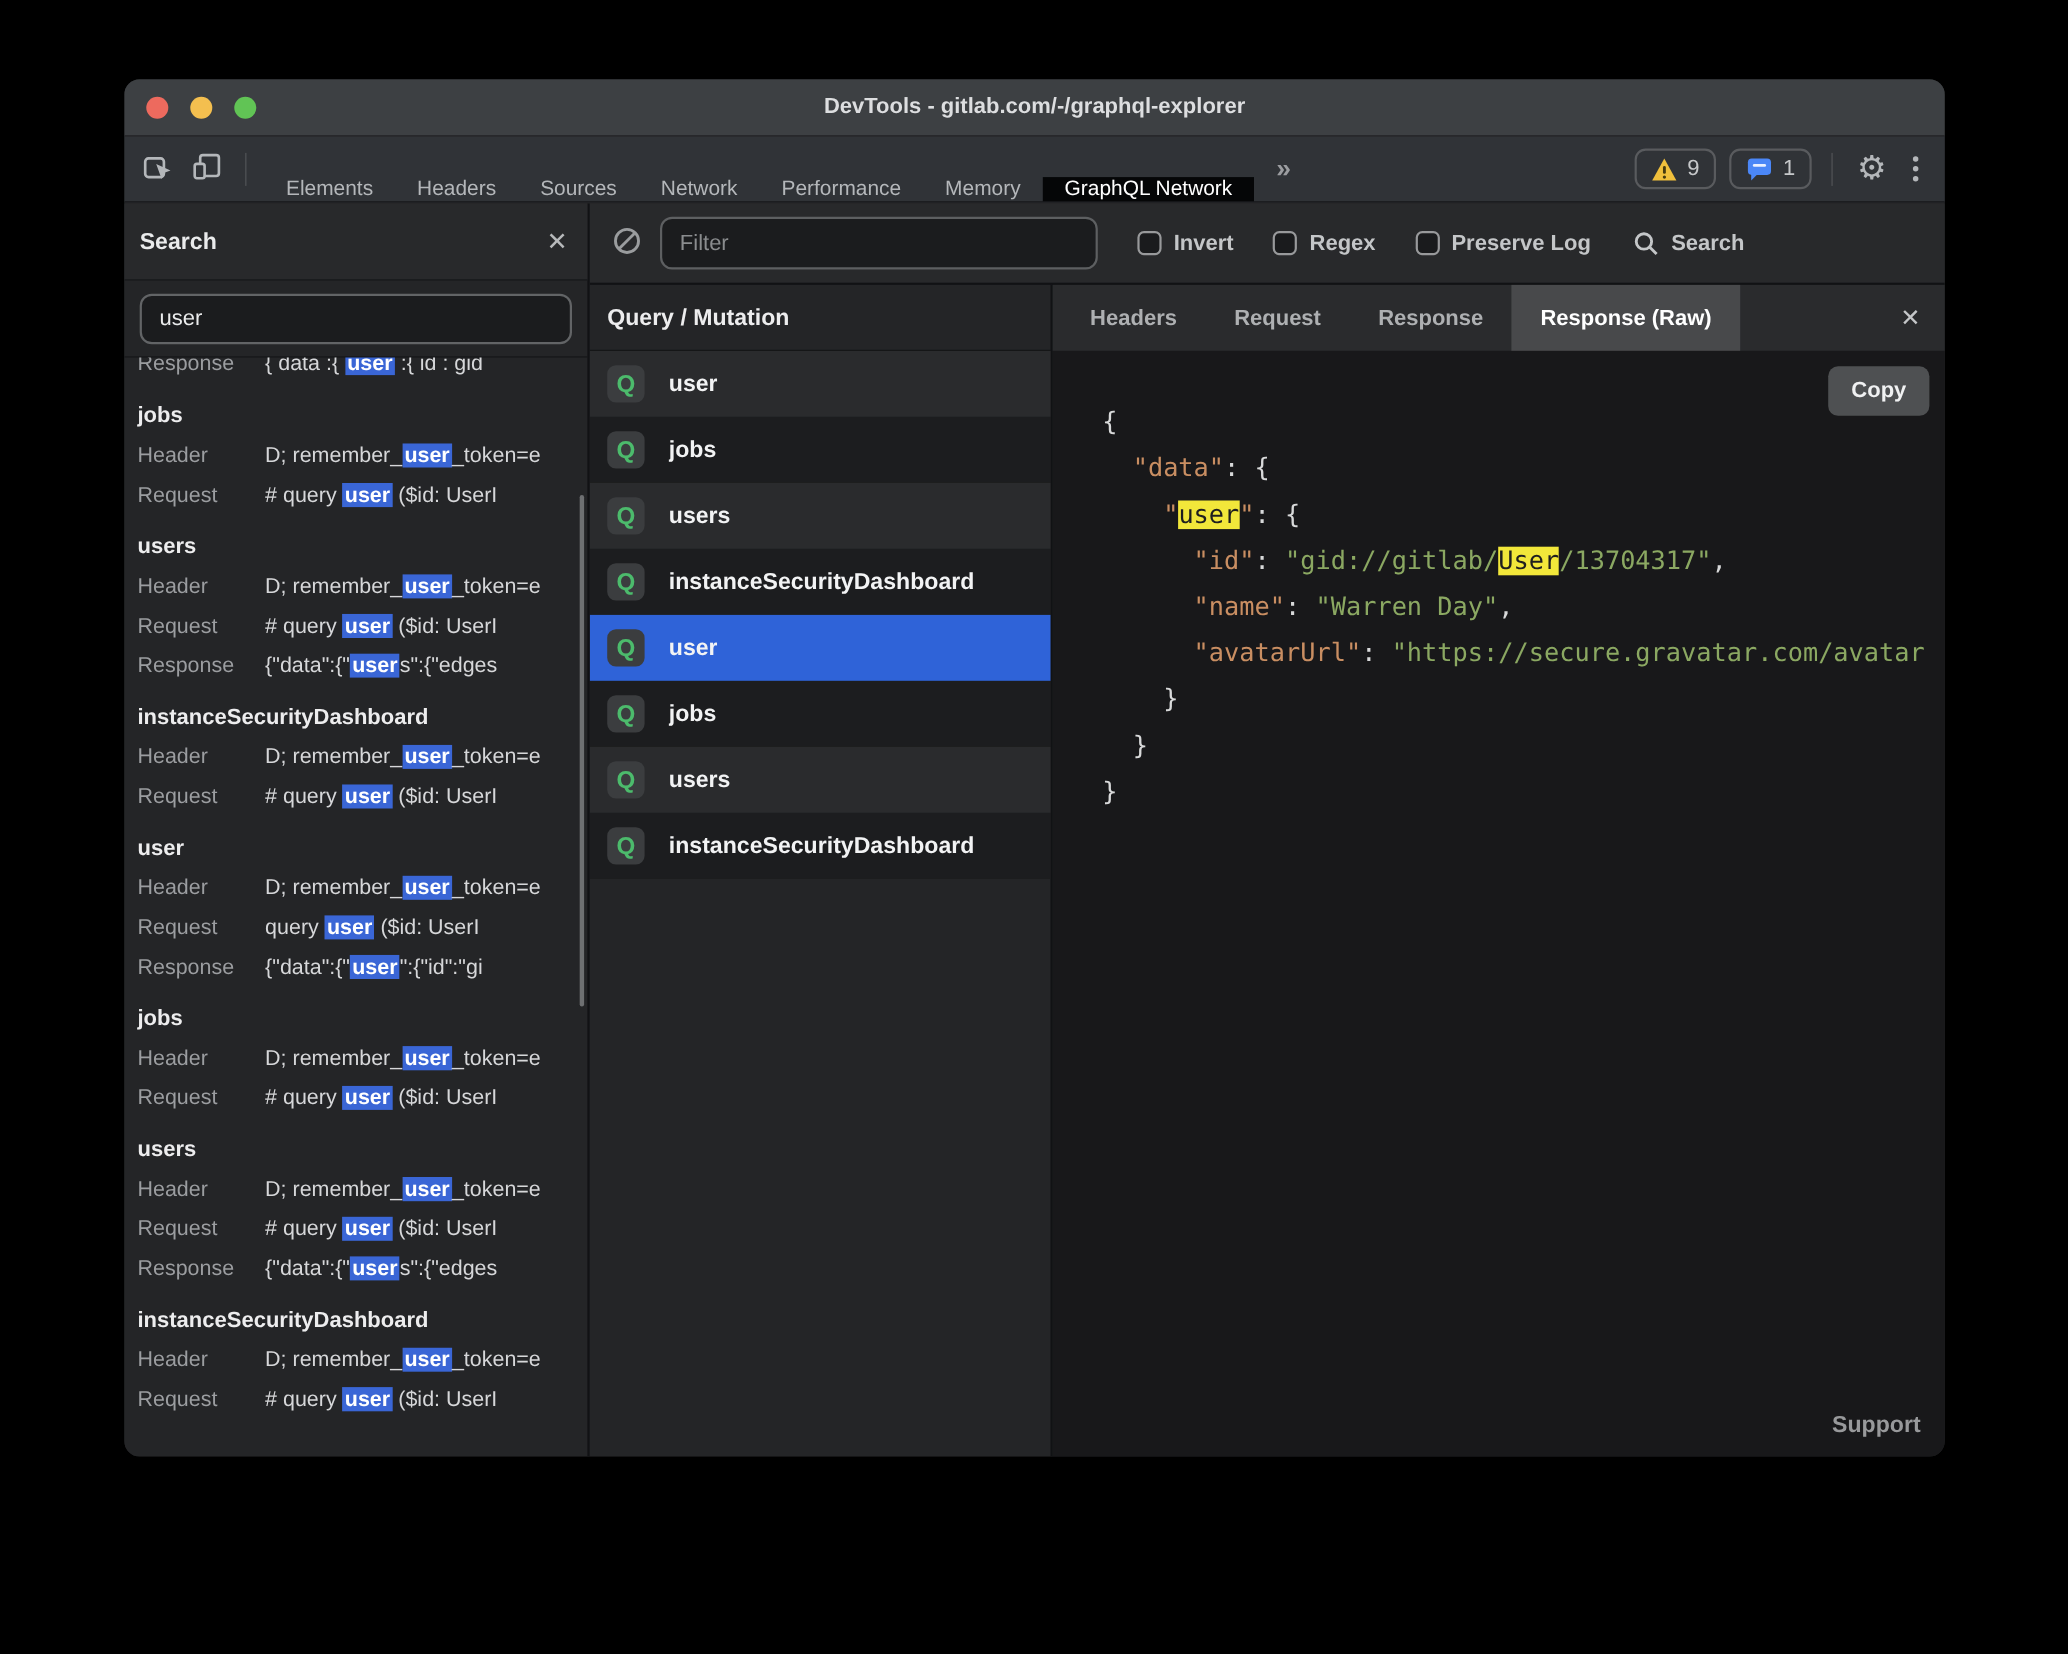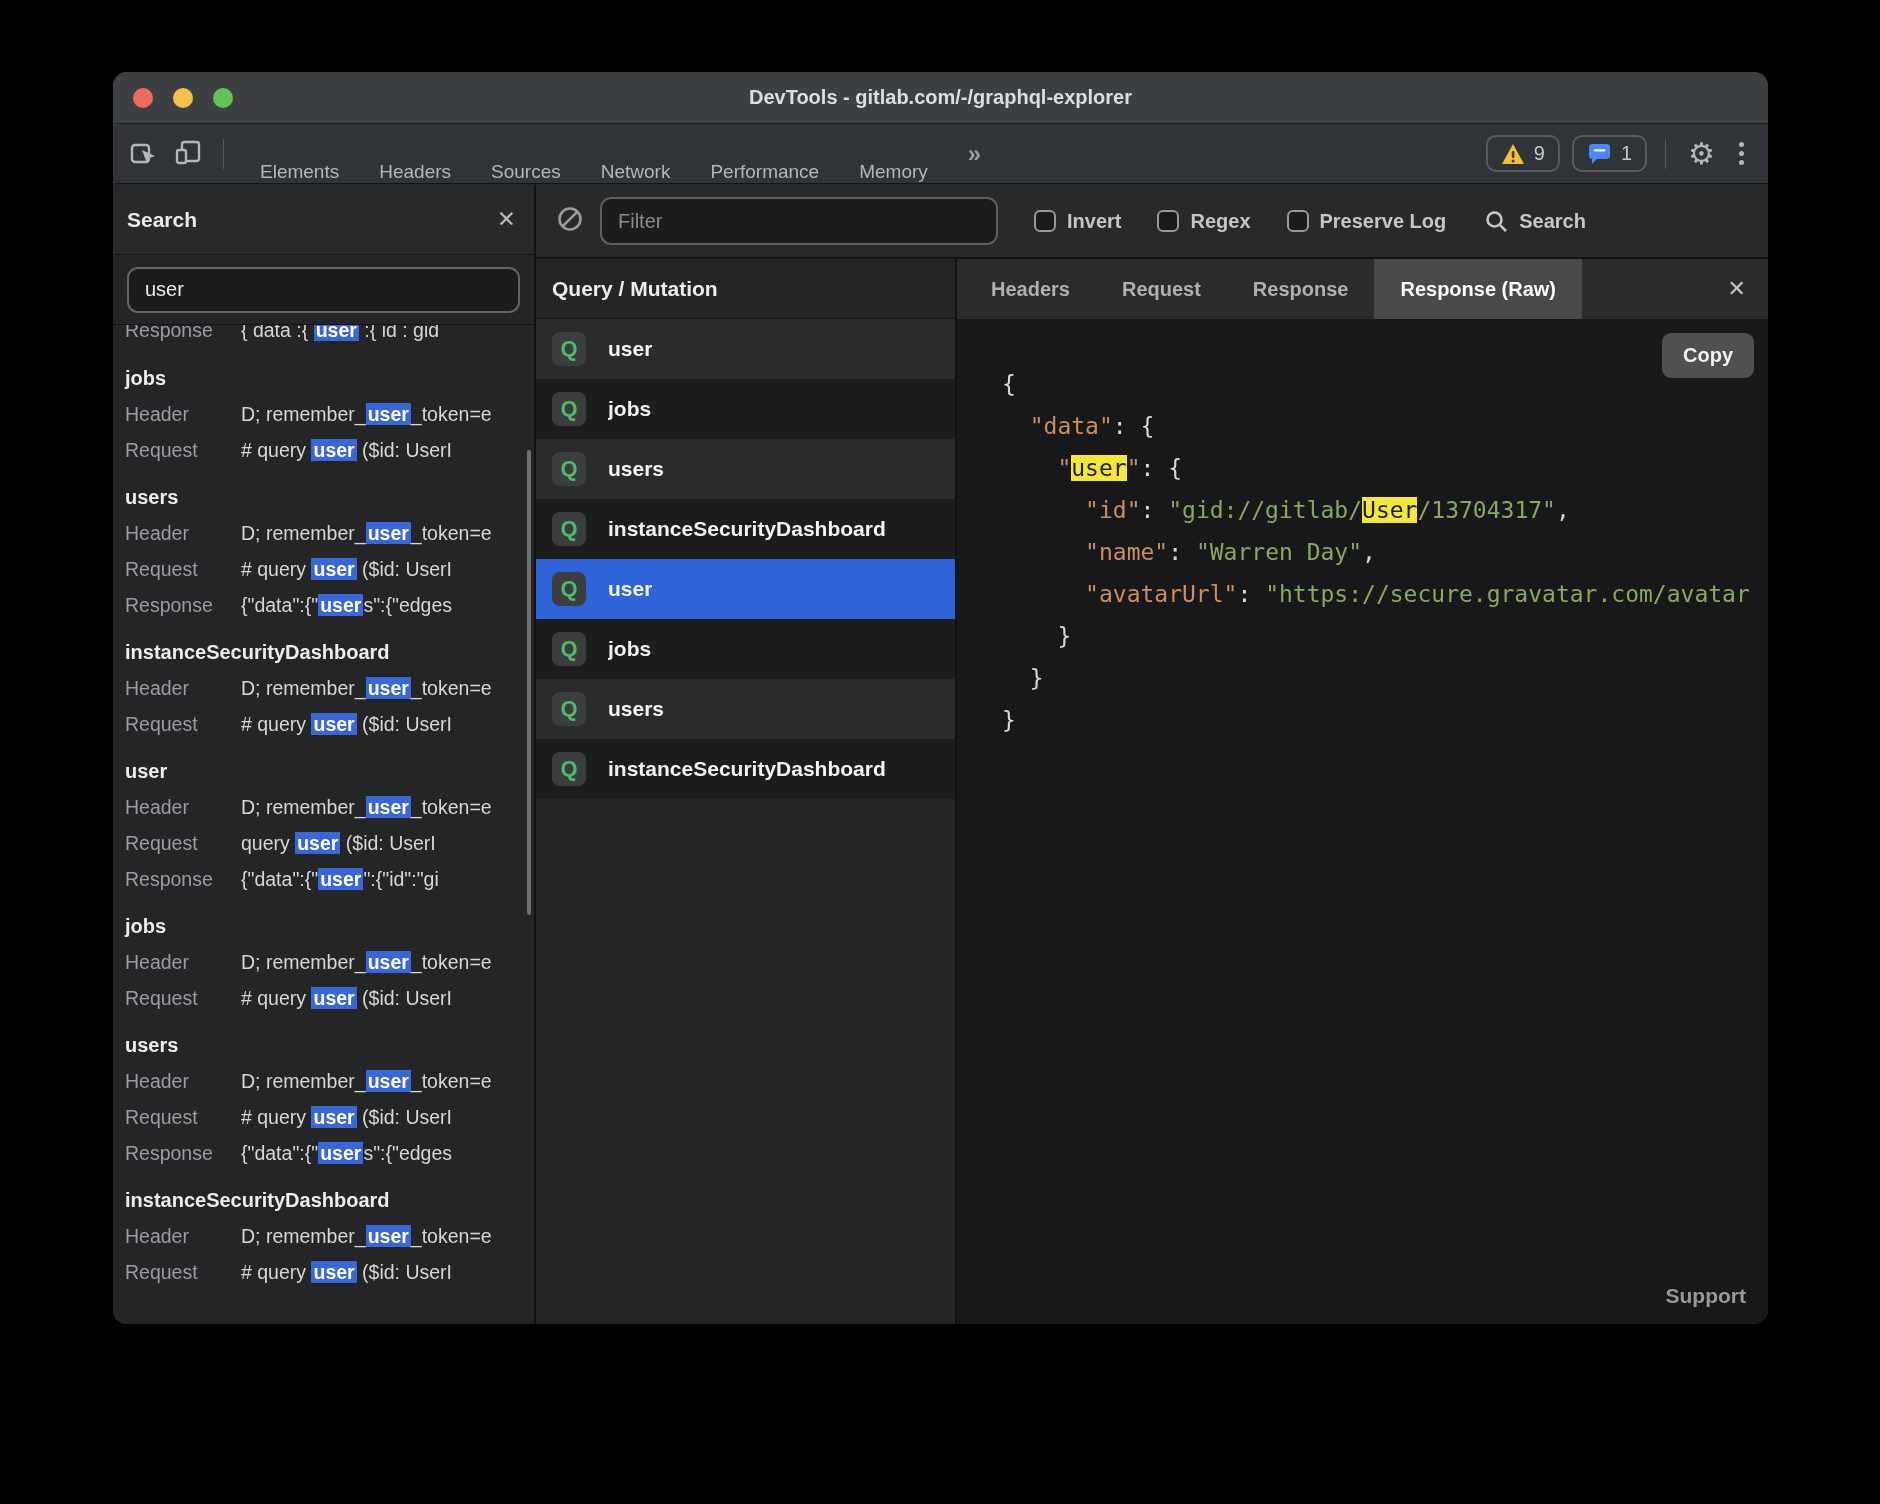--- a/index.html
+++ b/index.html
@@ -123,20 +123,21 @@
       </span>
       <span class="vsep"></span>
     </div>
     <div class="tabs" id="toolbar-tabs">
         <div class="tab">Elements</div>
         <div class="tab">Headers</div>
         <div class="tab">Sources</div>
         <div class="tab">Network</div>
         <div class="tab">Performance</div>
         <div class="tab">Memory</div>
+        <div class="tab active">GraphQL Network</div>
       </div>
     <div class="tab-overflow">»</div>
     <div class="toolbar-right">
       <span class="badge">
         <svg width="24" height="22" viewBox="0 0 24 22">
             <polygon points="12,1 23,21 1,21" fill="#f0c03c"></polygon>
             <rect x="10.8" y="8" width="2.6" height="7" rx="1.2" fill="#463b10"></rect>
             <circle cx="12.1" cy="18" r="1.5" fill="#463b10"></circle>
           </svg>
         <span>9</span>

